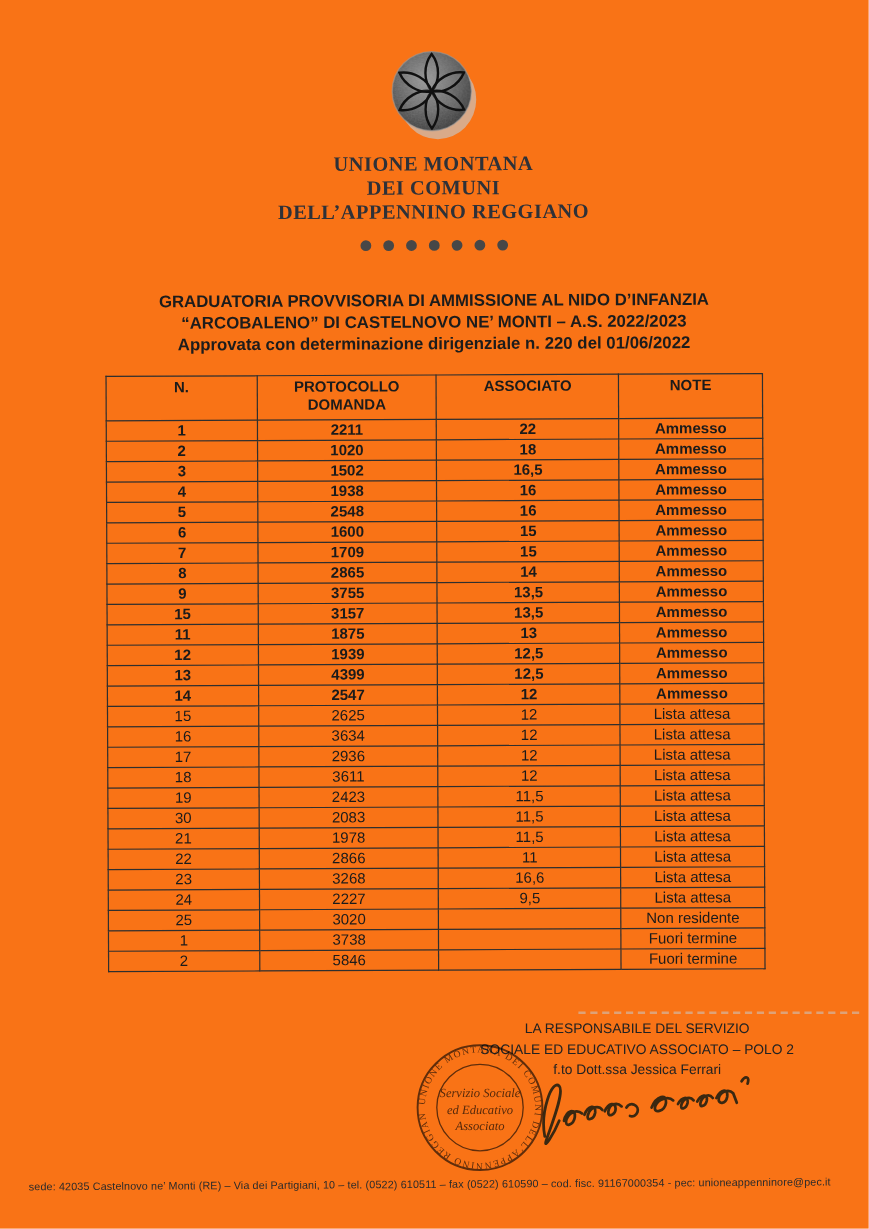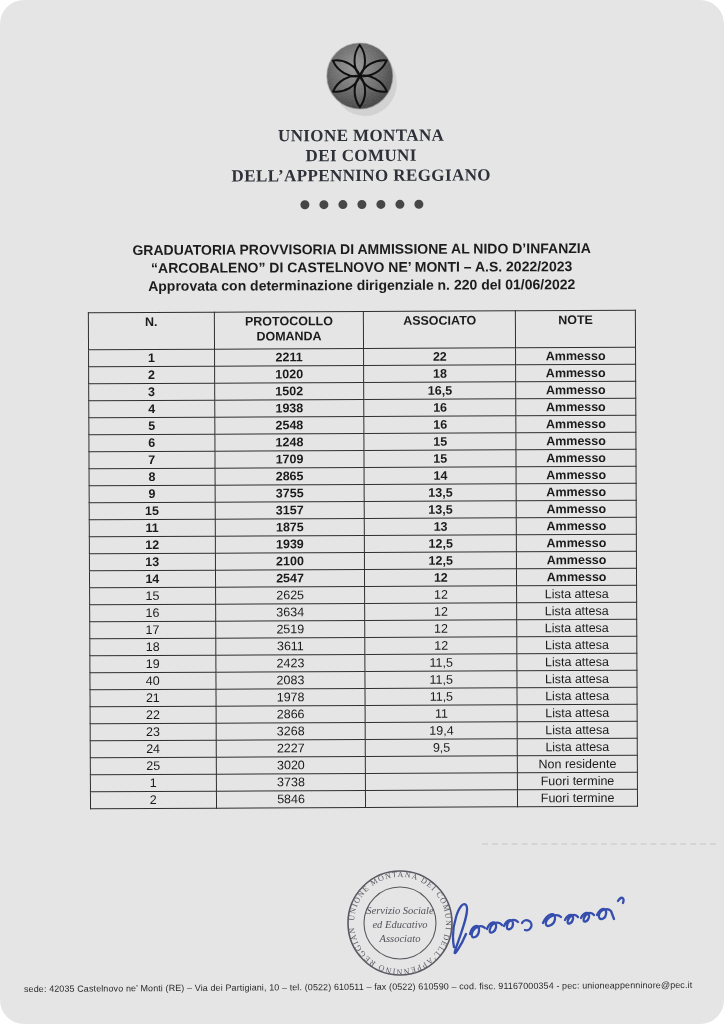--- a/index.html
+++ b/index.html
@@ -1,18 +1,18 @@
 <!DOCTYPE html>
 <html><head>
 <meta charset="utf-8">
 <style>
   html,body{margin:0;padding:0;background:#ffffff;}
   body{width:724px;height:1024px;overflow:hidden;position:relative;
        font-family:"Liberation Sans",sans-serif;color:#1e1e1e;}
-  .sheet{position:absolute;inset:0;background:#e5e5e5;border-radius:24px;}
+  .sheet{position:absolute;inset:0;background:#f97316;}
   .scan-tilt{transform:rotate(-0.25deg);transform-origin:50% 40%;}
 
   
   .logo-wrap{width:74px;margin:34px auto 0;display:block;}
   .org-block{text-align:center;margin-top:2px;
     font-family:"Liberation Serif",serif;font-weight:bold;
     font-size:17px;line-height:20px;color:#2e3138;letter-spacing:.4px;}
   .dots-row{text-align:center;margin-top:13px;line-height:10px;}
   .dot{display:inline-block;width:9px;height:9px;border-radius:50%;
        background:#474747;margin:0 5px;}
@@ -144,21 +144,21 @@
             <td>Ammesso</td>
           </tr>
           <tr class="bold">
             <td>5</td>
             <td>2548</td>
             <td>16</td>
             <td>Ammesso</td>
           </tr>
           <tr class="bold">
             <td>6</td>
-            <td>1248</td>
+            <td>1600</td>
             <td>15</td>
             <td>Ammesso</td>
           </tr>
           <tr class="bold">
             <td>7</td>
             <td>1709</td>
             <td>15</td>
             <td>Ammesso</td>
           </tr>
           <tr class="bold">
@@ -186,21 +186,21 @@
             <td>Ammesso</td>
           </tr>
           <tr class="bold">
             <td>12</td>
             <td>1939</td>
             <td>12,5</td>
             <td>Ammesso</td>
           </tr>
           <tr class="bold">
             <td>13</td>
-            <td>2100</td>
+            <td>4399</td>
             <td>12,5</td>
             <td>Ammesso</td>
           </tr>
           <tr class="bold">
             <td>14</td>
             <td>2547</td>
             <td>12</td>
             <td>Ammesso</td>
           </tr>
           <tr>
@@ -210,58 +210,58 @@
             <td>Lista attesa</td>
           </tr>
           <tr>
             <td>16</td>
             <td>3634</td>
             <td>12</td>
             <td>Lista attesa</td>
           </tr>
           <tr>
             <td>17</td>
-            <td>2519</td>
+            <td>2936</td>
             <td>12</td>
             <td>Lista attesa</td>
           </tr>
           <tr>
             <td>18</td>
             <td>3611</td>
             <td>12</td>
             <td>Lista attesa</td>
           </tr>
           <tr>
             <td>19</td>
             <td>2423</td>
             <td>11,5</td>
             <td>Lista attesa</td>
           </tr>
           <tr>
-            <td>40</td>
+            <td>30</td>
             <td>2083</td>
             <td>11,5</td>
             <td>Lista attesa</td>
           </tr>
           <tr>
             <td>21</td>
             <td>1978</td>
             <td>11,5</td>
             <td>Lista attesa</td>
           </tr>
           <tr>
             <td>22</td>
             <td>2866</td>
             <td>11</td>
             <td>Lista attesa</td>
           </tr>
           <tr>
             <td>23</td>
             <td>3268</td>
-            <td>19,4</td>
+            <td>16,6</td>
             <td>Lista attesa</td>
           </tr>
           <tr>
             <td>24</td>
             <td>2227</td>
             <td>9,5</td>
             <td>Lista attesa</td>
           </tr>
           <tr>
             <td>25</td>
@@ -281,20 +281,25 @@
             <td></td>
             <td>Fuori termine</td>
           </tr>
         </tbody>
     </table>
 
   </div>
 
   <div class="dash-line"></div>
 
+  <div class="sig-block">
+    <div>LA RESPONSABILE DEL SERVIZIO</div>
+    <div>SOCIALE ED EDUCATIVO ASSOCIATO – POLO 2</div>
+    <div>f.to Dott.ssa Jessica Ferrari</div>
+  </div>
 
   <svg class="stamp" width="112" height="114" viewBox="0 0 112 114">
     <defs>
       <path id="ringPath" d="M10,57 a46,46 0 1,1 92,0 a46,46 0 1,1 -92,0"></path>
     </defs>
     <circle cx="56" cy="57" r="52" class="stamp-line" stroke-width="1.6"></circle>
     <circle cx="56" cy="57" r="36" class="stamp-line" stroke-width="1.1"></circle>
     <text class="stamp-ring-text">
       <textPath href="#ringPath" startOffset="2">UNIONE MONTANA DEI COMUNI DELL’APPENNINO REGGIANO ·</textPath>
     </text>

